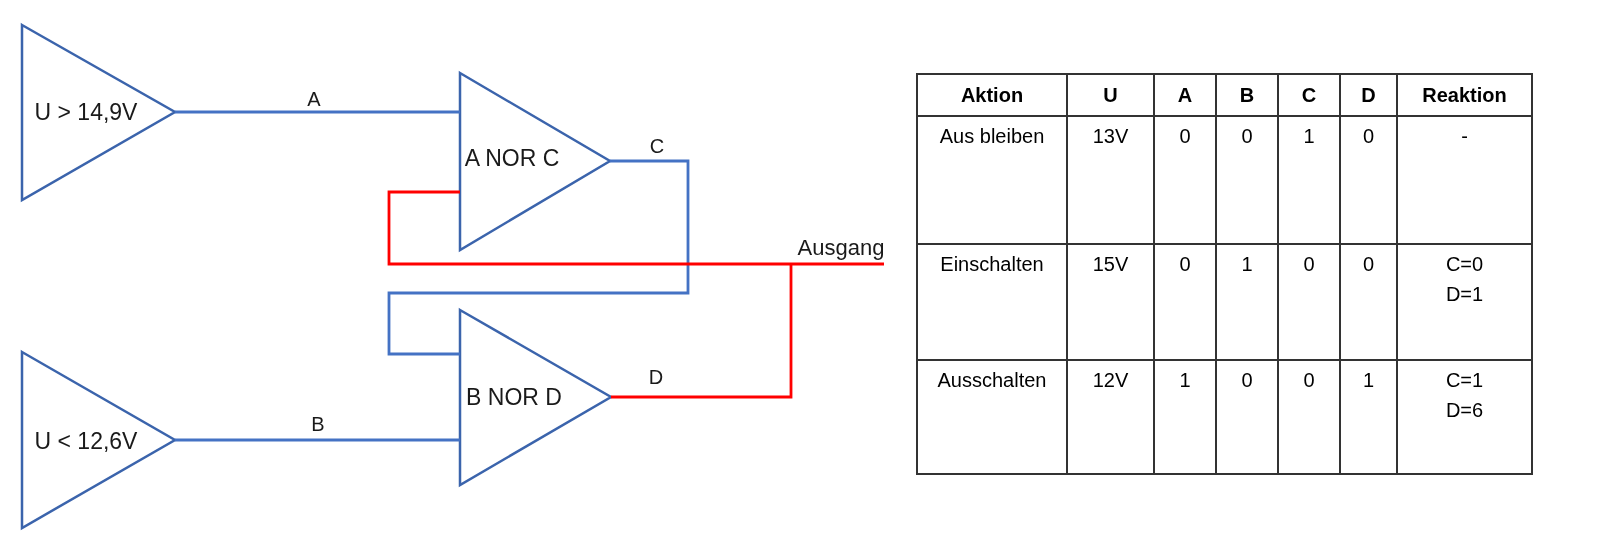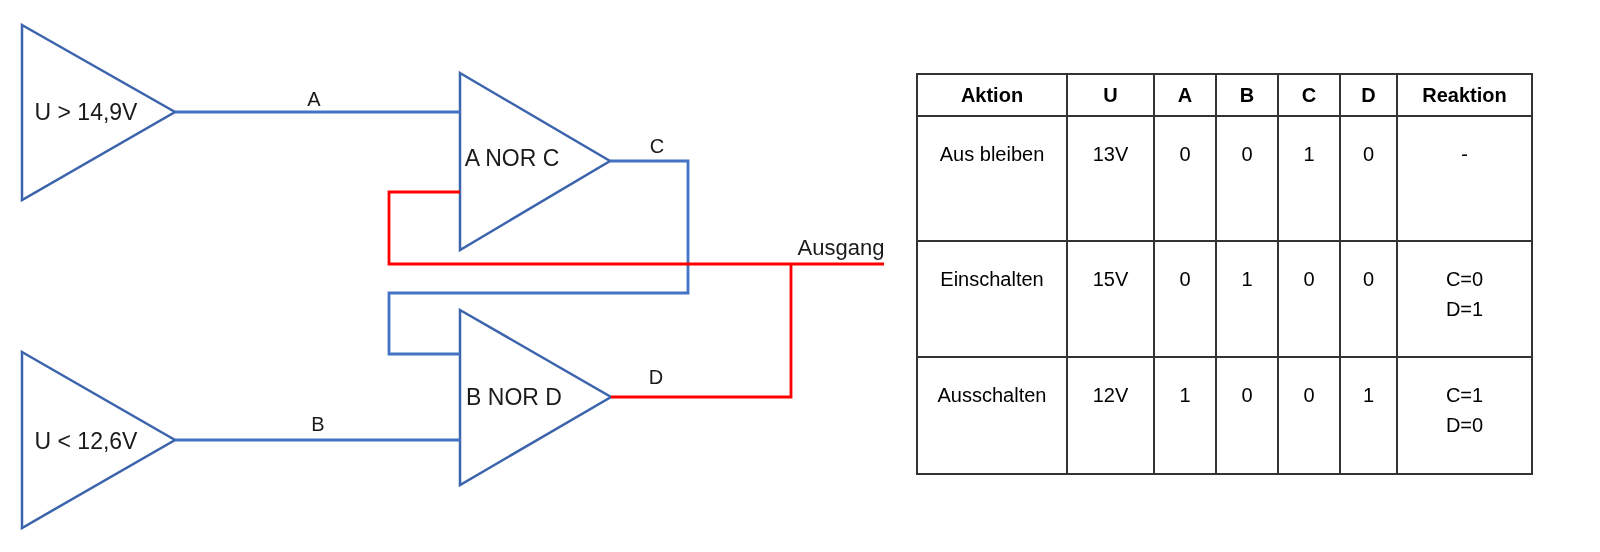--- a/index.html
+++ b/index.html
@@ -37,21 +37,21 @@
     text-align: center;
     padding: 0;
   }
   .truth-table th {
     font-weight: bold;
     vertical-align: middle;
     height: 40px;
   }
   .truth-table td {
     vertical-align: top;
-    padding-top: 22px;
+    padding-top: 4px;
     white-space: pre-line;
     line-height: 30px;
   }
 </style>
 </head>
 <body>
 
 <div id="stage">
 
   <svg id="circuit-svg" width="935" height="552" viewBox="0 0 935 552">
@@ -129,18 +129,18 @@
 D=1</td>
       </tr>
       <tr style="height:80px">
         <td>Ausschalten</td>
         <td>12V</td>
         <td>1</td>
         <td>0</td>
         <td>0</td>
         <td>1</td>
         <td>C=1
-D=0</td>
+D=6</td>
       </tr>
     </tbody>
   </table>
 
 </div>
 
 </body></html>

